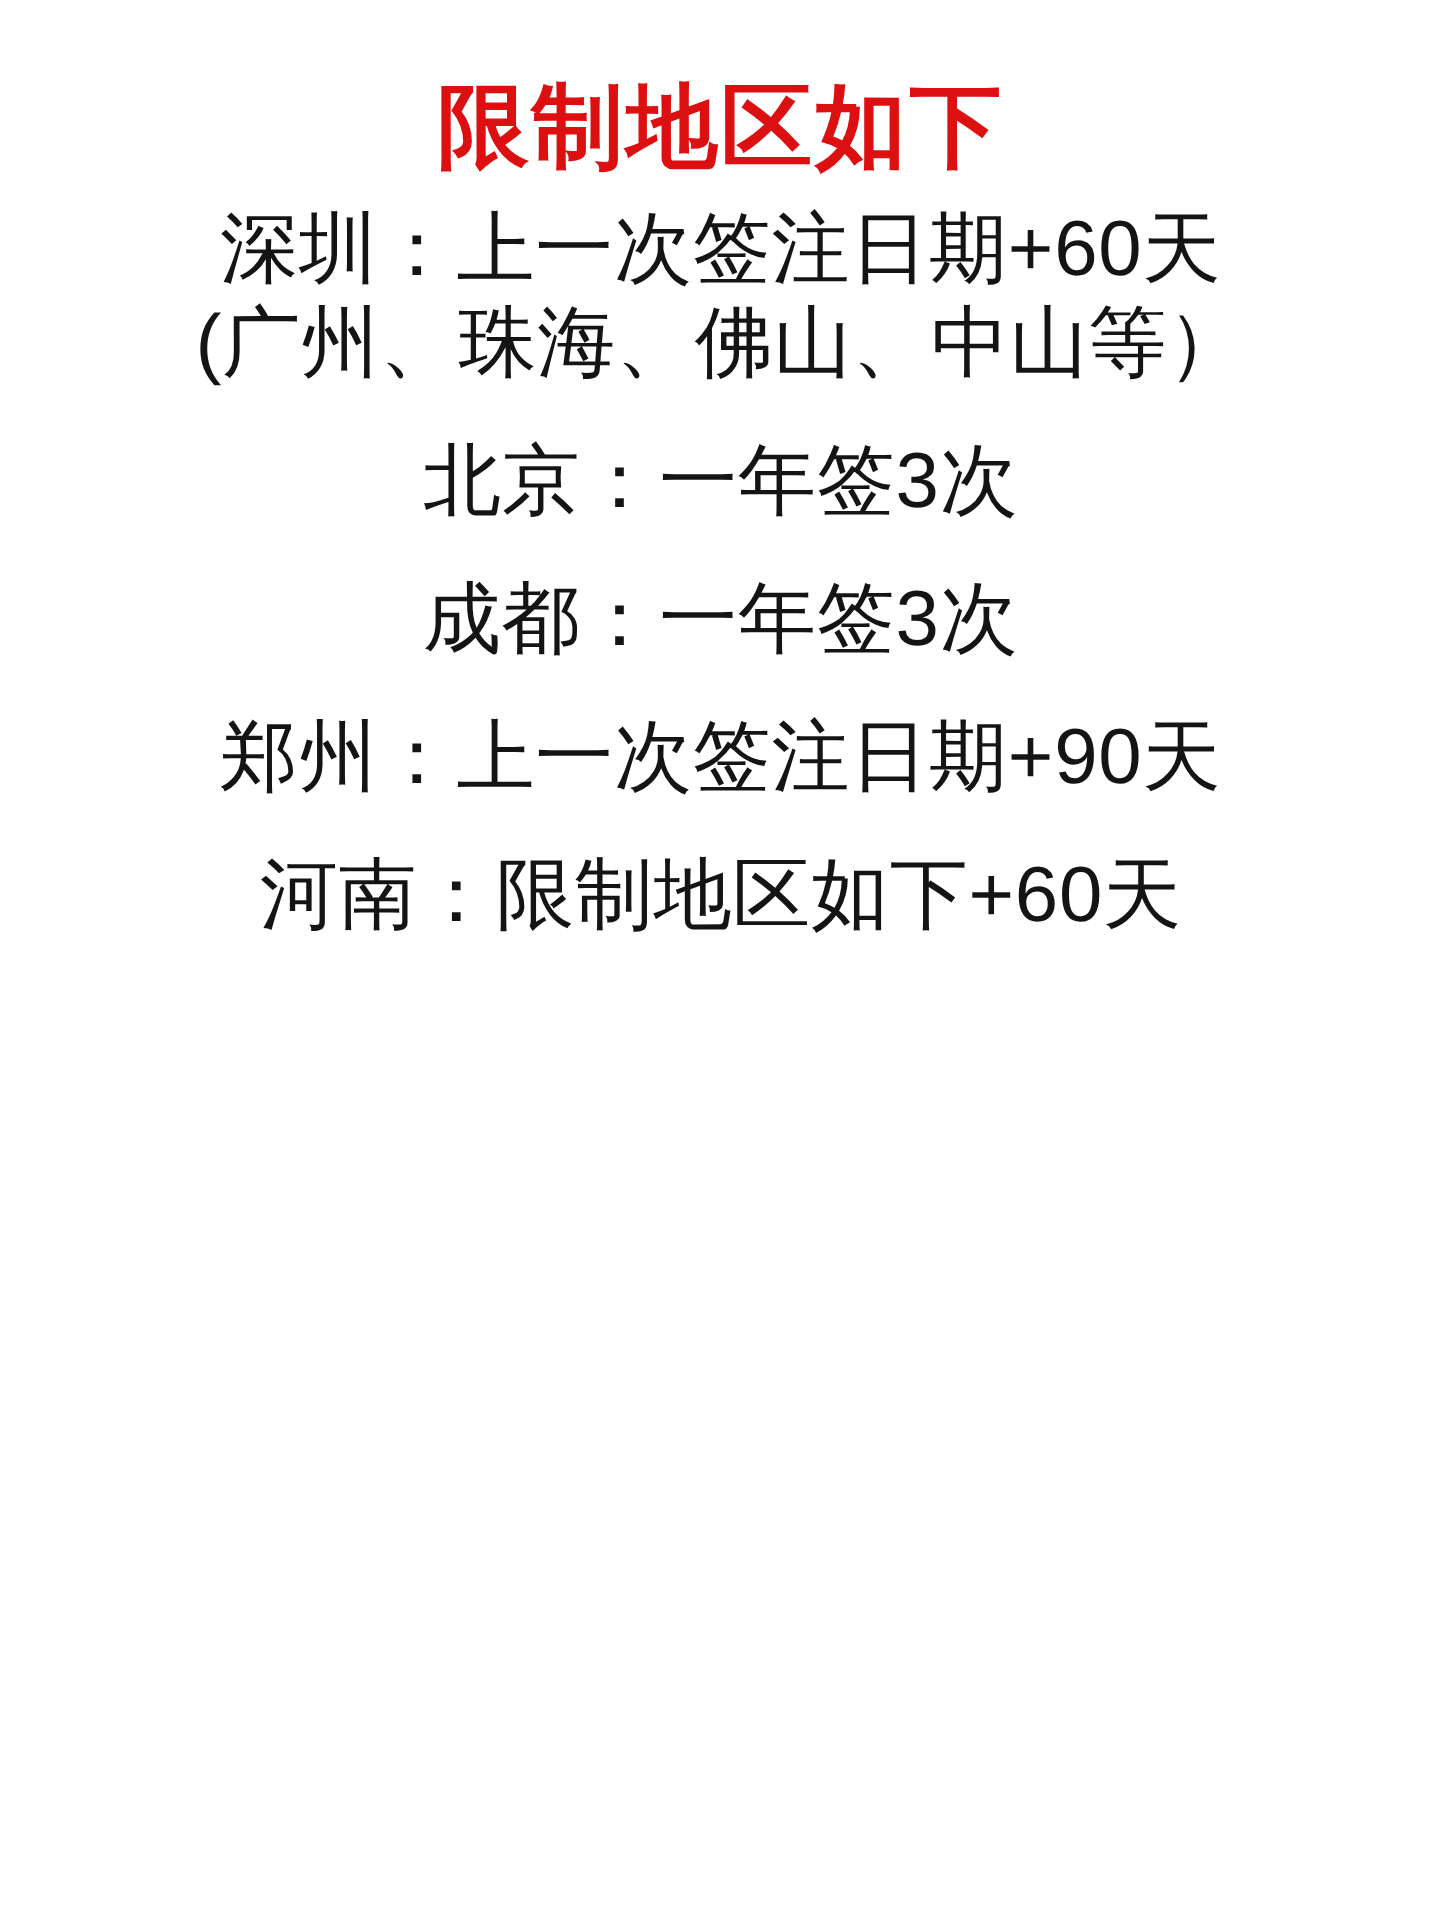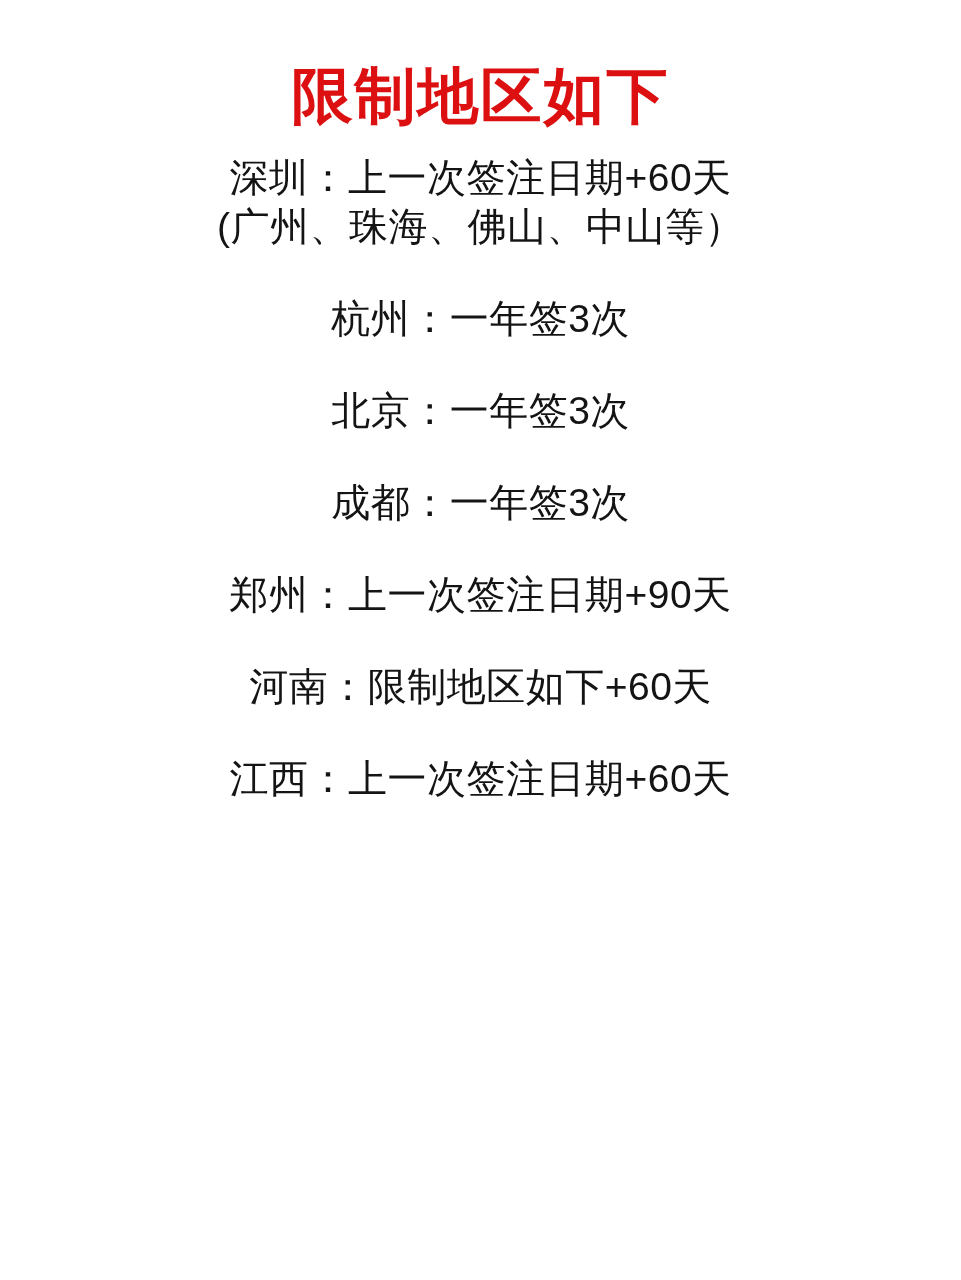--- a/index.html
+++ b/index.html
@@ -11,53 +11,51 @@
     position: relative;
     width: 961px;
     height: 1280px;
     background: #ffffff;
     overflow: hidden;
     text-align: center;
     font-family: "Liberation Sans", "DejaVu Sans", sans-serif;
     color: #141414;
   }
   .title {
-    margin: 12px;
+    margin: 0;
     padding-top: 50px;
     font-size: 61px;
     line-height: 68px;
     font-weight: 700;
     color: #dc1010;
     letter-spacing: 2px;
   }
   .row {
     margin: 52px 0 0 0;
-    font-size: 39px;
+    font-size: 52px;
     line-height: 40px;
     font-weight: 400;
     letter-spacing: 0.5px;
     white-space: nowrap;
   }
   .row.first {
     margin-top: 28px;
   }
   .row.sub {
-    margin-top: 9px;
+    margin-top: 23px;
     text-align: center;
   }
 </style>
 </head>
 <body>
 
 <div class="page">
   <h1 class="title">限制地区如下</h1>
 
   <p class="row first">深圳：上一次签注日期+60天</p>
 
   <p class="row sub">(广州、珠海、佛山、中山等）</p>
 
-  <p class="row">杭州：一年签3次</p>
   <p class="row">北京：一年签3次</p>
   <p class="row">成都：一年签3次</p>
   <p class="row">郑州：上一次签注日期+90天</p>
   <p class="row">河南：限制地区如下+60天</p>
-  <p class="row">江西：上一次签注日期+60天</p>
 </div>
 
 </body></html>

